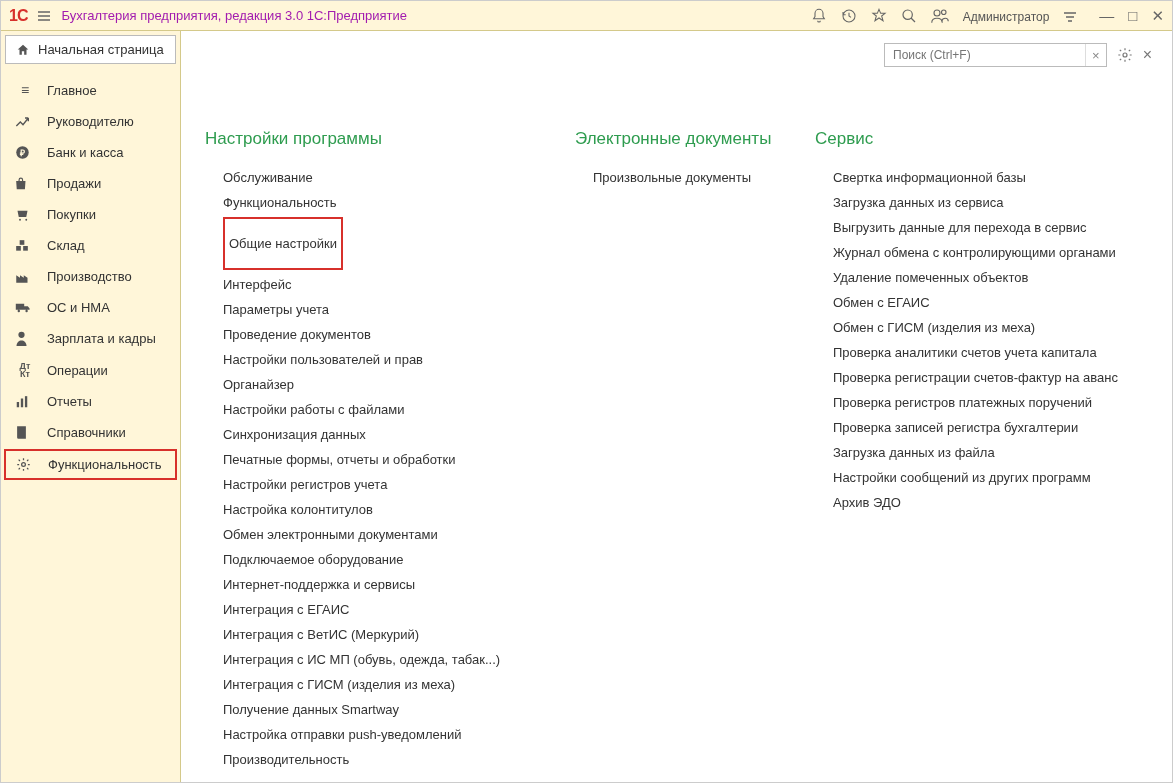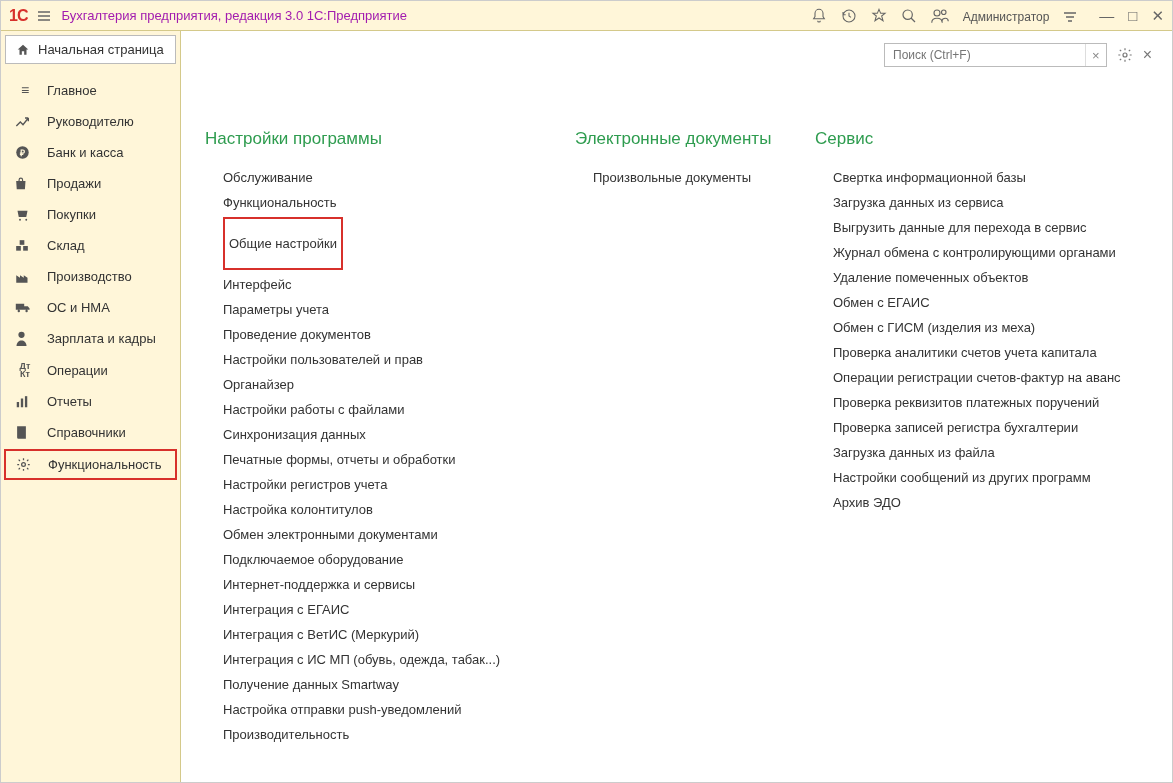--- a/index.html
+++ b/index.html
@@ -349,20 +349,21 @@
           <li>Синхронизация данных</li>
           <li>Печатные формы, отчеты и обработки</li>
           <li>Настройки регистров учета</li>
           <li>Настройка колонтитулов</li>
           <li>Обмен электронными документами</li>
           <li>Подключаемое оборудование</li>
           <li>Интернет-поддержка и сервисы</li>
           <li>Интеграция с ЕГАИС</li>
           <li>Интеграция с ВетИС (Меркурий)</li>
           <li>Интеграция с ИС МП (обувь, одежда, табак...)</li>
+          <li>Интеграция с ГИСМ (изделия из меха)</li>
           <li>Получение данных Smartway</li>
           <li>Настройка отправки push-уведомлений</li>
           <li>Производительность</li>
         </ul>
       </div>
 
       <div class="col docs">
         <h2>Электронные документы</h2>
         <ul class="link-list">
           <li>Произвольные документы</li>
@@ -373,22 +374,22 @@
         <h2>Сервис</h2>
         <ul class="link-list">
           <li>Свертка информационной базы</li>
           <li>Загрузка данных из сервиса</li>
           <li>Выгрузить данные для перехода в сервис</li>
           <li>Журнал обмена с контролирующими органами</li>
           <li>Удаление помеченных объектов</li>
           <li>Обмен с ЕГАИС</li>
           <li>Обмен с ГИСМ (изделия из меха)</li>
           <li>Проверка аналитики счетов учета капитала</li>
-          <li>Операции регистрации счетов-фактур на аванс</li>
-          <li>Проверка реквизитов платежных поручений</li>
+          <li>Проверка регистрации счетов-фактур на аванс</li>
+          <li>Проверка регистров платежных поручений</li>
           <li>Проверка записей регистра бухгалтерии</li>
           <li>Загрузка данных из файла</li>
           <li>Настройки сообщений из других программ</li>
           <li>Архив ЭДО</li>
         </ul>
       </div>
     </div>
   </div>
 </div>
 

